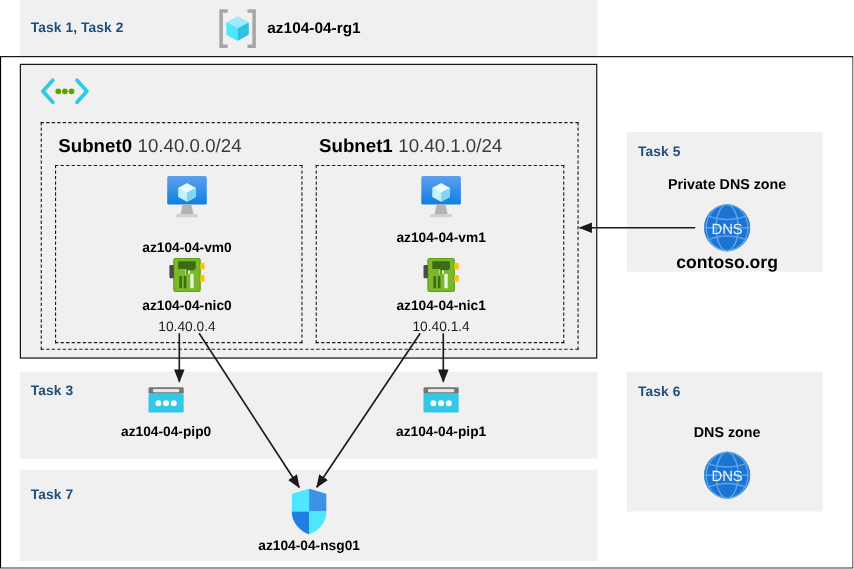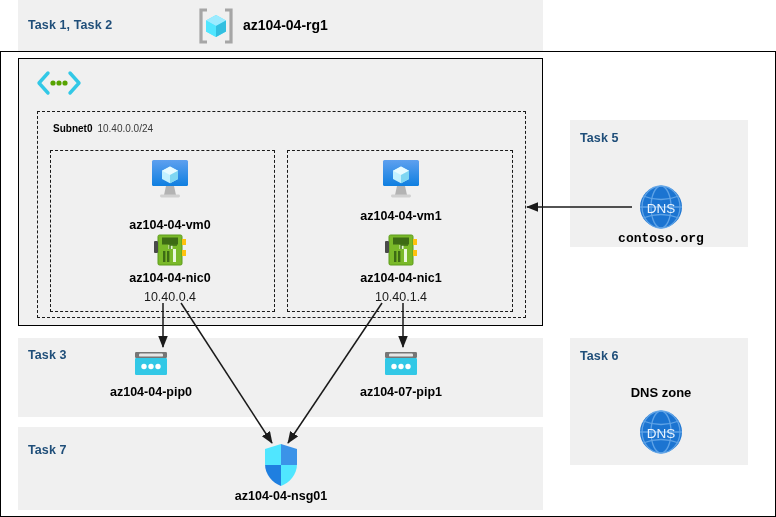--- a/index.html
+++ b/index.html
@@ -12,25 +12,25 @@
   .vnet-box{position:absolute;border:1.5px solid #000000;box-sizing:border-box;background:#f0f0f0;}
   .dashed-box{position:absolute;border:1.6px dashed #1a1a1a;box-sizing:border-box;background:transparent;}
 
   
   .task-label{position:absolute;color:#1f4e79;font-weight:bold;font-size:12.5px;letter-spacing:.1px;white-space:nowrap;}
   .res-title{position:absolute;font-size:14px;white-space:nowrap;color:#000;}
   .res-title b{font-weight:bold;}
   .res-title .cidr{font-weight:normal;color:#3a3a3a;}
   .node-label{position:absolute;font-size:12.5px;font-weight:bold;color:#000;white-space:nowrap;text-align:center;transform:translateX(-50%);}
   .node-sub{position:absolute;font-size:12.5px;font-weight:normal;color:#1a1a1a;white-space:nowrap;text-align:left;transform:translateX(-50%);}
-  .subnet-title{position:absolute;font-size:10px;white-space:nowrap;color:#000;}
+  .subnet-title{position:absolute;font-size:17px;white-space:nowrap;color:#000;}
   .subnet-title b{font-weight:bold;}
   .subnet-title .cidr{font-weight:normal;color:#3a3a3a;}
   .zone-title{position:absolute;font-size:13px;font-weight:bold;color:#000;white-space:nowrap;text-align:center;transform:translateX(-50%);}
-  .zone-sub{position:absolute;font-size:13px;font-weight:bold;color:#000;white-space:nowrap;text-align:left;transform:translateX(-50%);font-family:Liberation Mono, monospace;}
+  .zone-sub{position:absolute;font-size:16px;font-weight:bold;color:#000;white-space:nowrap;text-align:left;transform:translateX(-50%);}
 
   
   .icon{position:absolute;}
   svg{display:block;overflow:visible;}
   #arrows{position:absolute;left:0;top:0;width:776px;height:517px;pointer-events:none;}
 </style>
 </head>
 <body>
 
 <div id="canvas">
@@ -76,20 +76,23 @@
       <path d="M34 3 L43 13 L34 23" fill="none" stroke="#32c8e6" stroke-width="3.4" stroke-linecap="round" stroke-linejoin="round"></path>
       <circle cx="17" cy="13" r="2.6" fill="#57a300"></circle>
       <circle cx="23" cy="13" r="2.6" fill="#57a300"></circle>
       <circle cx="29" cy="13" r="2.6" fill="#57a300"></circle>
     </svg>
   </div>
 
 
   <div class="subnet-title" style="left:53px;top:123px;">
     <b>Subnet0</b><span class="cidr" style="margin-left:5px;">10.40.0.0/24</span>
+  </div>
+  <div class="subnet-title" style="left:290px;top:123px;">
+    <b>Subnet1</b><span class="cidr" style="margin-left:5px;">10.40.1.0/24</span>
   </div>
 
   <div class="icon" style="left:145px;top:157px;">
     <svg width="50" height="44" viewBox="0 0 50 44">
       <defs>
         <linearGradient id="vmg" x1="0" y1="0" x2="0" y2="1">
           <stop offset="0" stop-color="#5ea0ef"></stop>
             <stop offset="1" stop-color="#0f7fe0"></stop>
         </linearGradient>
       </defs>
@@ -168,21 +171,21 @@
   <div class="icon" style="left:382px;top:350px;">
     <svg width="38" height="30" viewBox="0 0 38 30">
       <rect x="3" y="2" width="32" height="6" rx="1.2" fill="#767676"></rect>
       <rect x="7" y="3.6" width="24" height="3" rx="1.2" fill="#e6e6e6"></rect>
       <rect x="3" y="8" width="32" height="17" rx="1.2" fill="#32c8e6"></rect>
       <circle cx="12" cy="16.5" r="2.7" fill="#ffffff"></circle>
       <circle cx="19" cy="16.5" r="2.7" fill="#ffffff"></circle>
       <circle cx="26" cy="16.5" r="2.7" fill="#ffffff"></circle>
     </svg>
   </div>
-  <div class="node-label" style="left:401px;top:385px;">az104-07-pip1</div>
+  <div class="node-label" style="left:401px;top:385px;">az104-04-pip1</div>
 
   <div class="task-label" style="left:28px;top:443px;">Task 7</div>
 
   <div class="icon" style="left:261px;top:442px;">
     <svg width="40" height="46" viewBox="0 0 40 46">
       <defs>
         <clipPath id="shieldclip">
           <path d="M20 2 L36 7 L36 22 C36 33 28.5 40.5 20 44 C11.5 40.5 4 33 4 22 L4 7 Z"></path>
         </clipPath>
       </defs>
@@ -190,20 +193,21 @@
         <rect x="4" y="2" width="16" height="21" fill="#50e6ff"></rect>
         <rect x="20" y="2" width="16" height="21" fill="#3b93e8"></rect>
         <rect x="4" y="23" width="16" height="23" fill="#1f7fe0"></rect>
         <rect x="20" y="23" width="16" height="23" fill="#50e6ff"></rect>
       </g>
     </svg>
   </div>
   <div class="node-label" style="left:281px;top:489px;">az104-04-nsg01</div>
 
   <div class="task-label" style="left:580px;top:131px;">Task 5</div>
+  <div class="zone-title" style="left:661px;top:160px;">Private DNS zone</div>
   <div class="icon" style="left:633px;top:183px;">
     <svg width="56" height="48" viewBox="0 0 56 48">
       <circle cx="28" cy="24" r="21" fill="#1b74d1"></circle>
       <g fill="none" stroke="#63a6e8" stroke-width="1.3" opacity="0.95">
         <ellipse cx="28" cy="24" rx="10" ry="21"></ellipse>
         <ellipse cx="28" cy="24" rx="19" ry="21"></ellipse>
         <line x1="7" y1="24" x2="49" y2="24"></line>
         <path d="M10 13 Q28 20 46 13"></path>
         <path d="M10 35 Q28 28 46 35"></path>
       </g>

